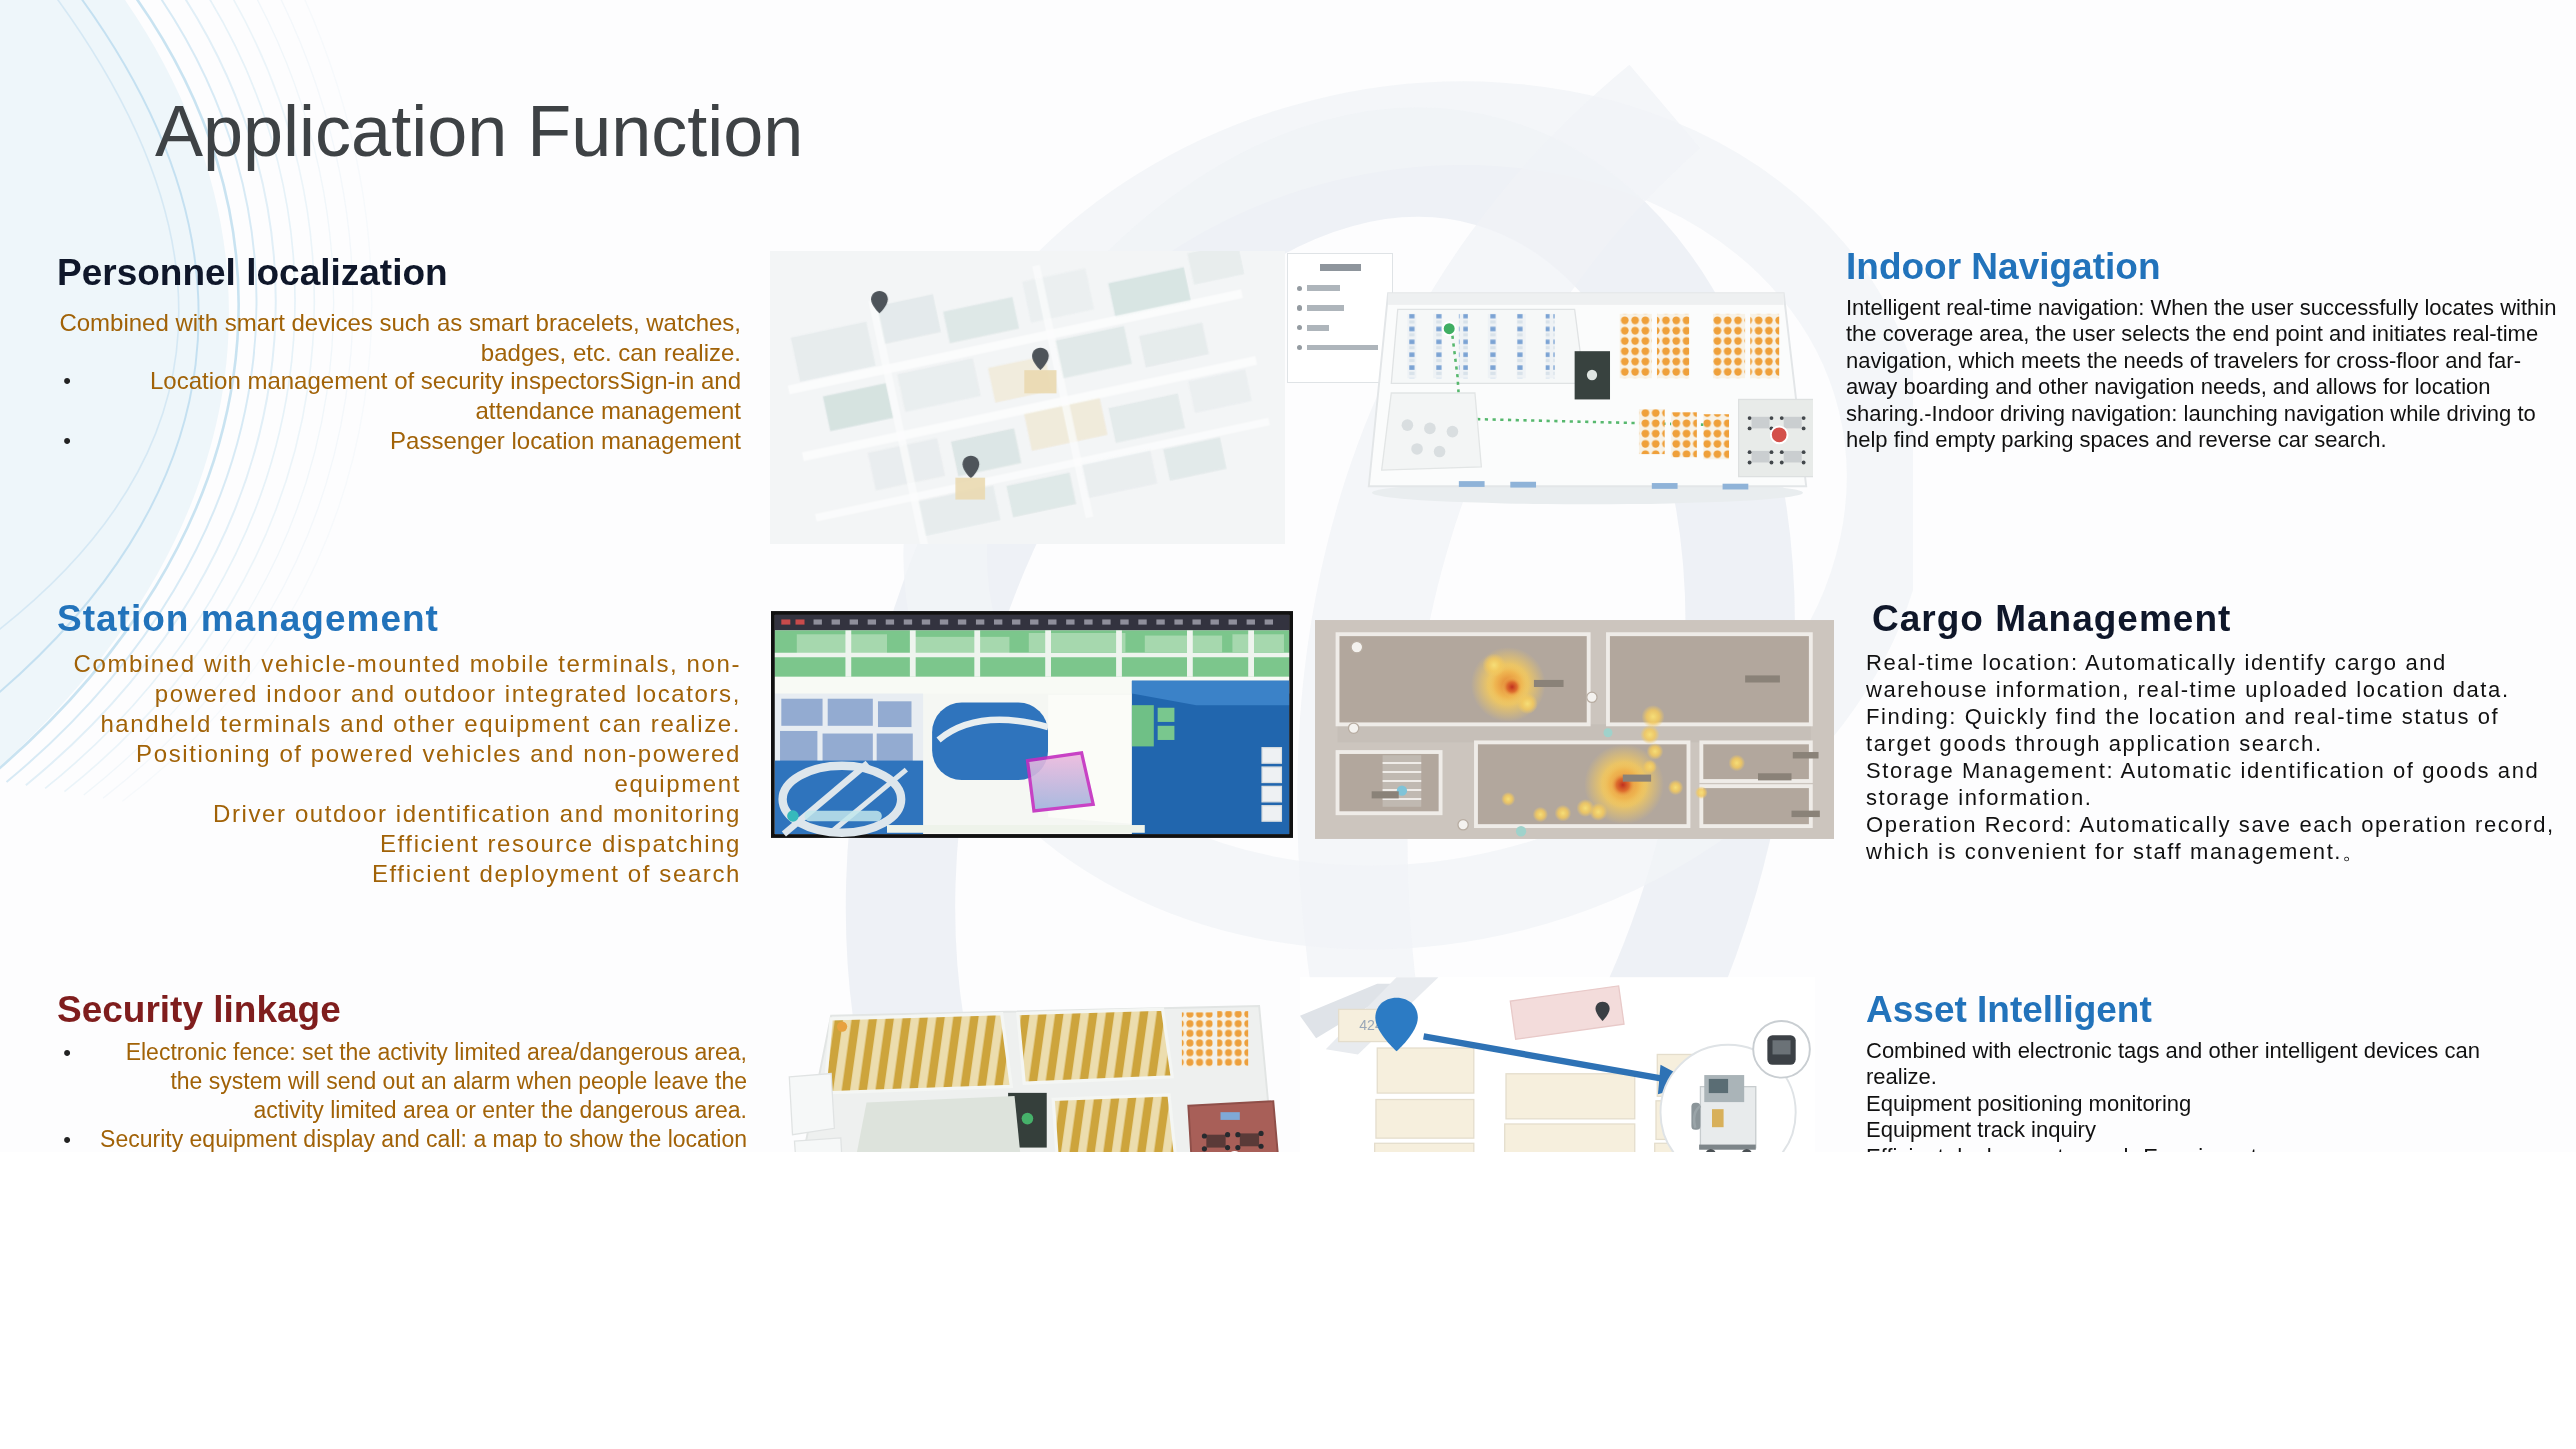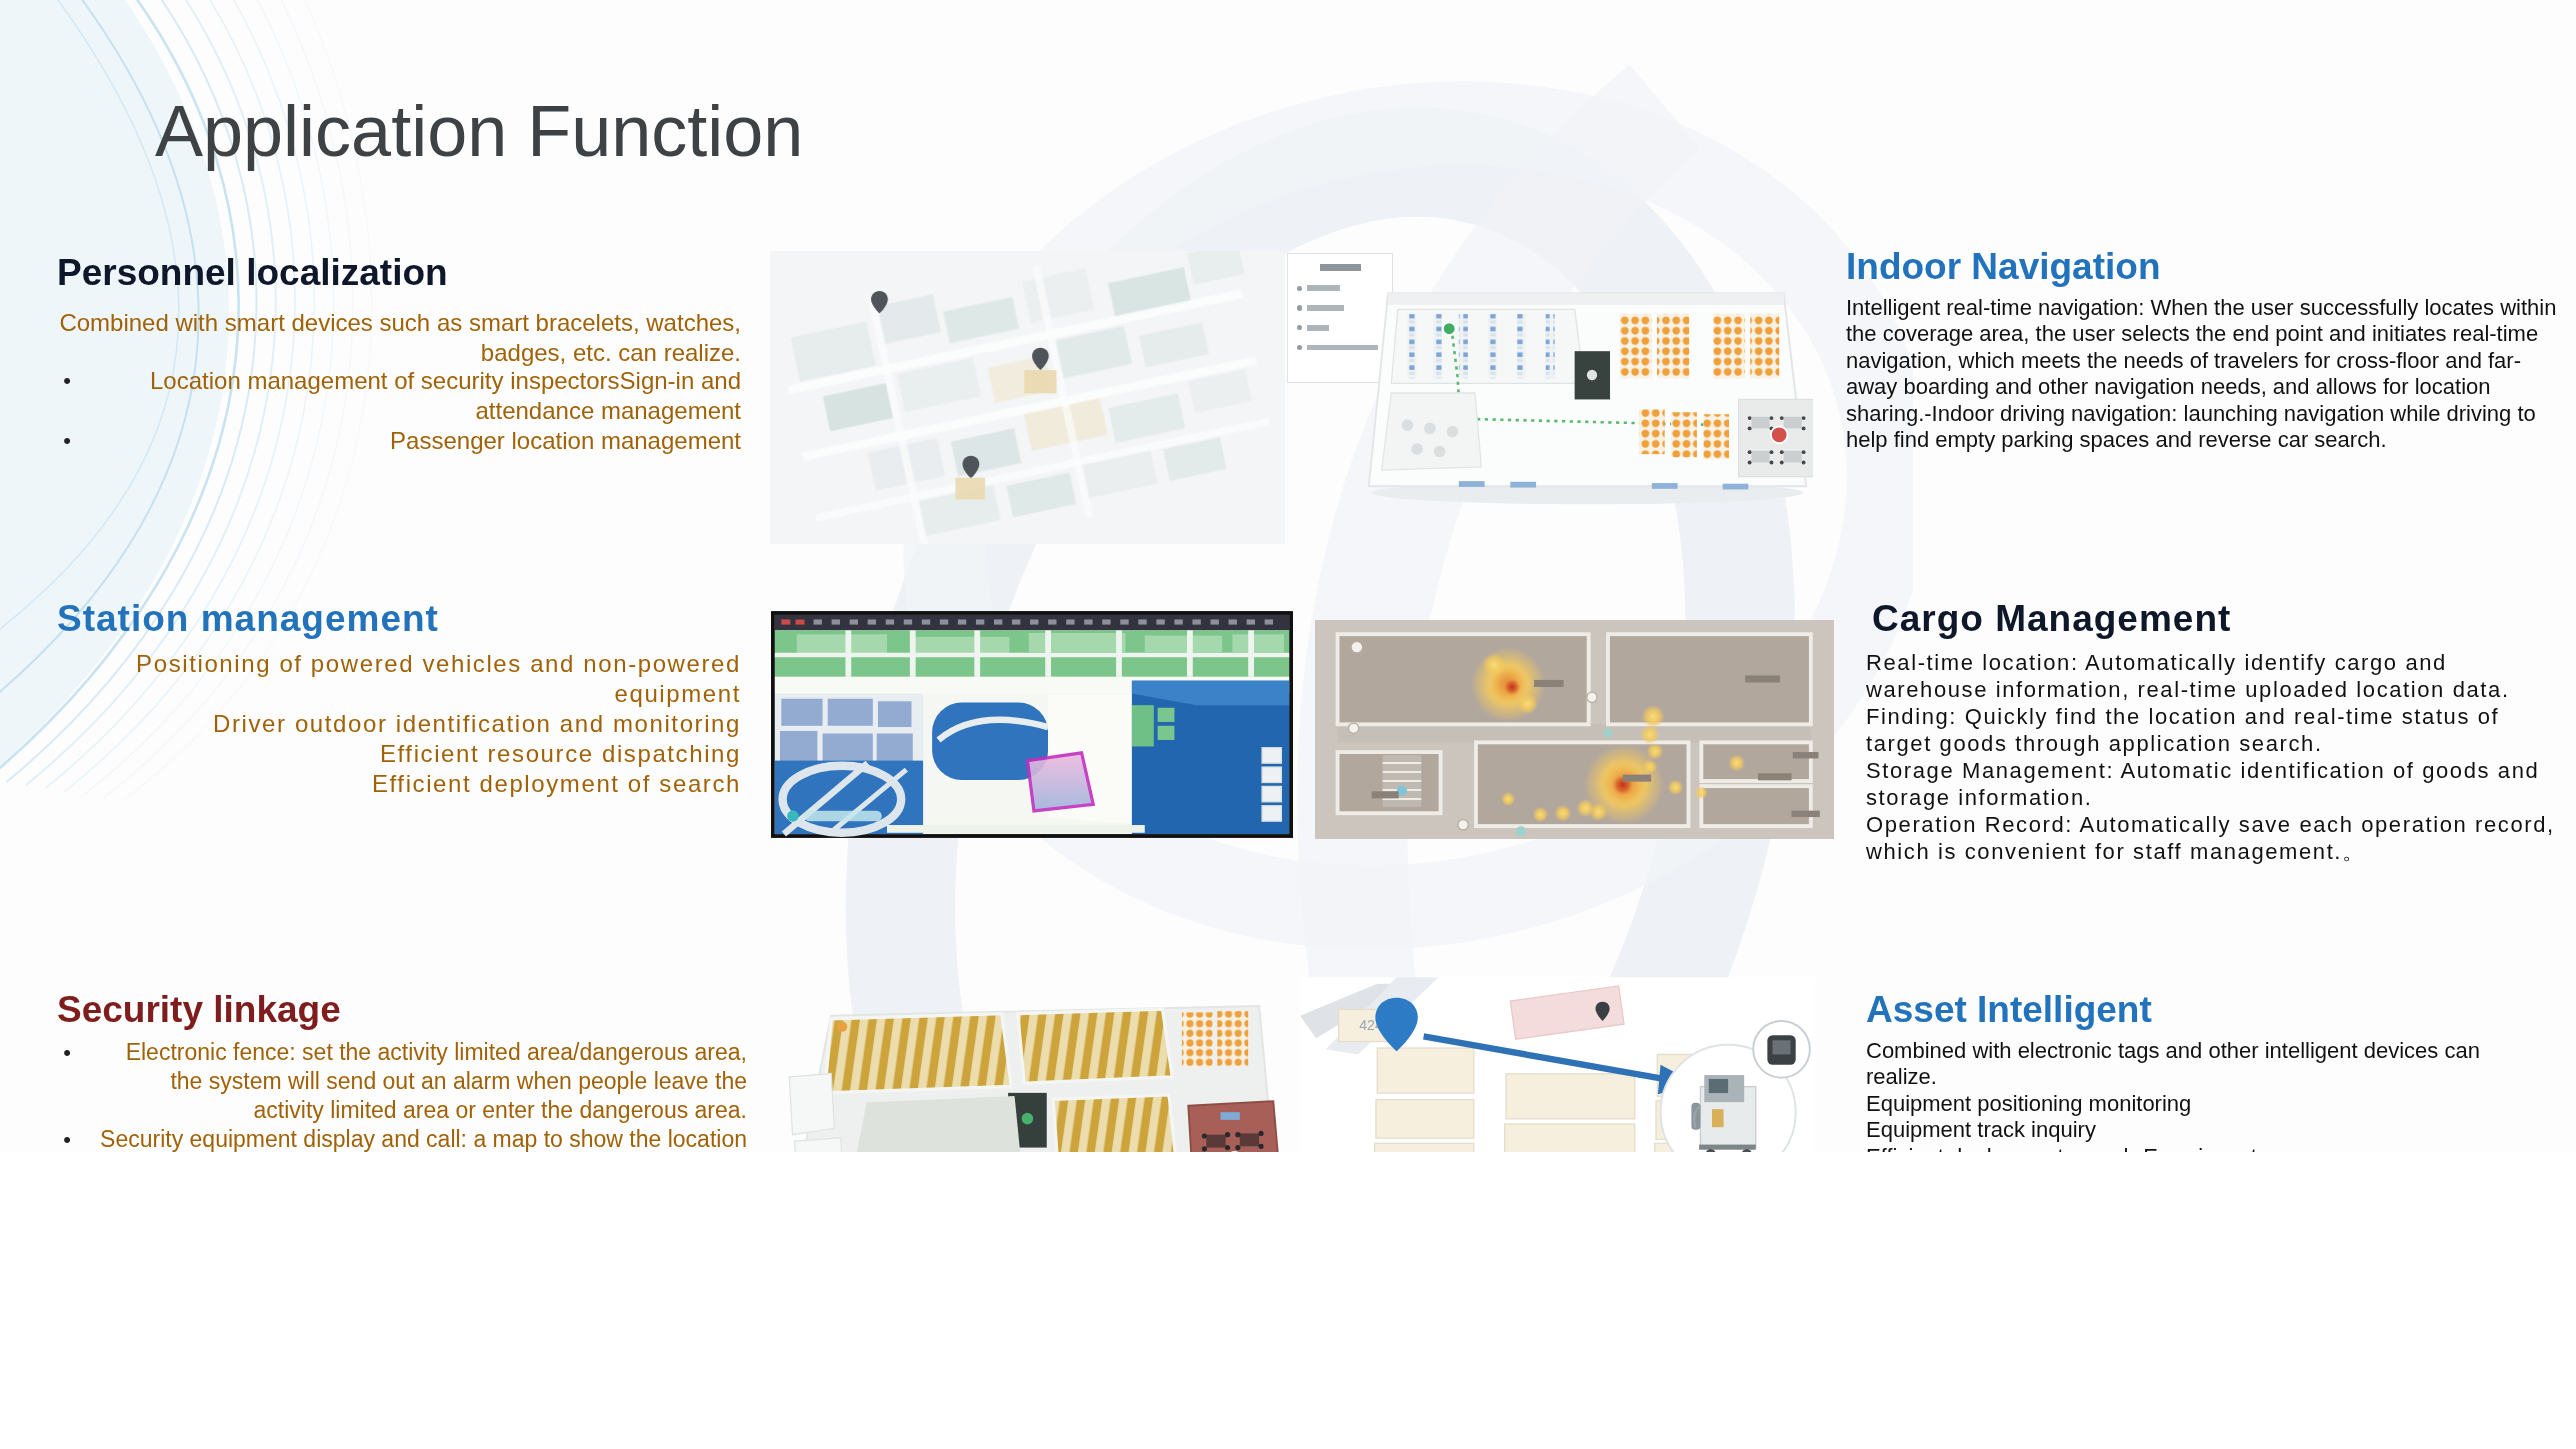--- a/index.html
+++ b/index.html
@@ -60,20 +60,21 @@
 
   <div class="sec-h" style="left: 57px; top: 252px; z-index: 3; color: #0f172a;">Personnel localization</div>
   <div class="lbody" style="left:58px;top:308px;z-index:3">Combined with smart devices such as smart bracelets, watches, badges, etc. can realize.</div>
   <ul class="blist lbody" style="left:58px;top:366px;z-index:3">
     <li><span>Location management of security inspectorsSign-in and attendance management</span></li>
     <li><span>Passenger location management</span></li>
   </ul>
 
   <div class="sec-h tracked-h" style="left: 57px; top: 598px; z-index: 3; color: rgb(34, 115, 187);">Station management</div>
   <div class="lbody tracked" style="left:58px;top:649px;z-index:3">
+    <div>Combined with vehicle-mounted mobile terminals, non-powered indoor and outdoor integrated locators, handheld terminals and other equipment can realize.</div>
     <div>Positioning of powered vehicles and non-powered equipment</div>
     <div>Driver outdoor identification and monitoring</div>
     <div>Efficient resource dispatching</div>
     <div>Efficient deployment of search</div>
   </div>
 
   <div class="sec-h" style="left: 57px; top: 989px; z-index: 3; color: #7f1d1d;">Security linkage</div>
   <ul class="blist lbody" style="left:58px;top:1038px;z-index:3;font-size:23px;line-height:29px;width:689px;">
     <li><span>Electronic fence: set the activity limited area/dangerous area, the system will send out an alarm when people leave the activity limited area or enter the dangerous area.</span></li>
     <li><span>Security equipment display and call: a map to show the location of security facilities, can be remotely called equipment (such as cameras)</span></li>

